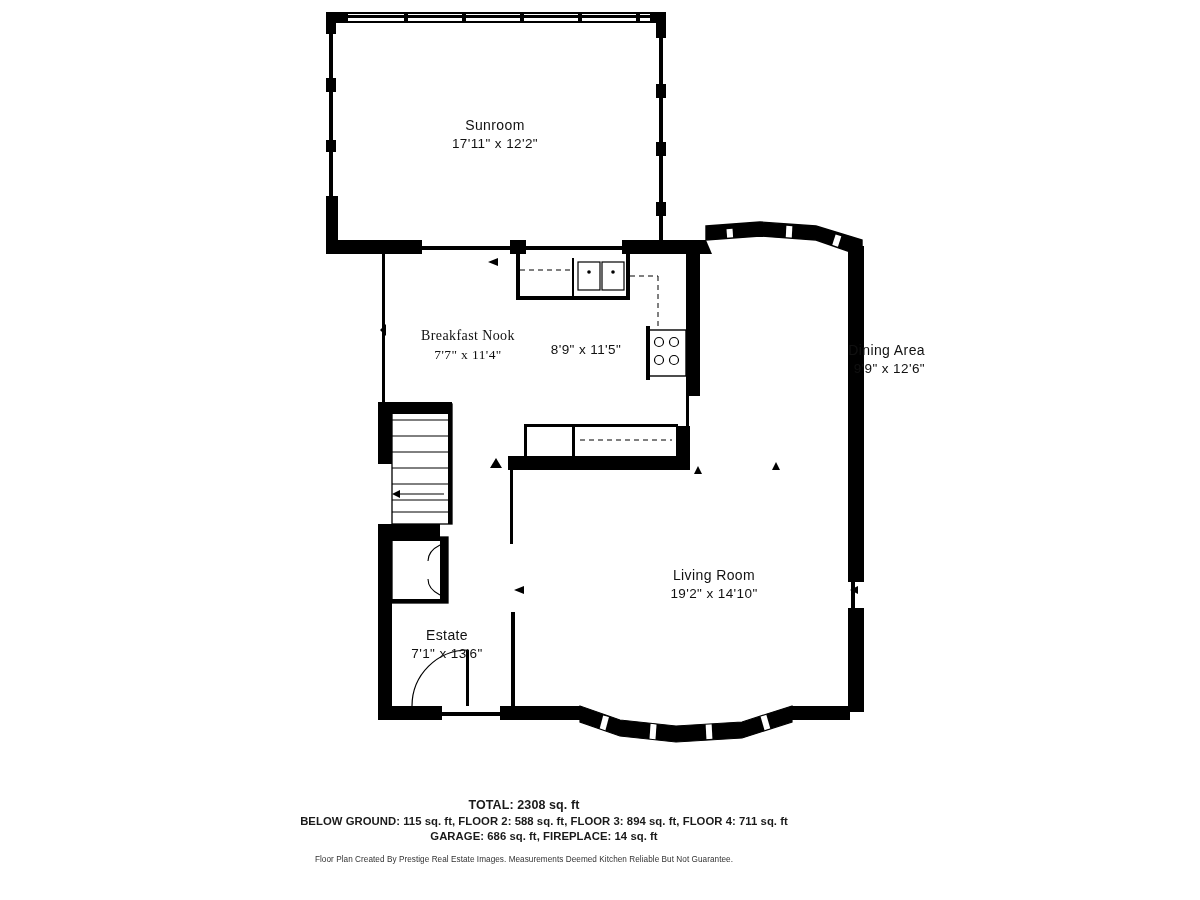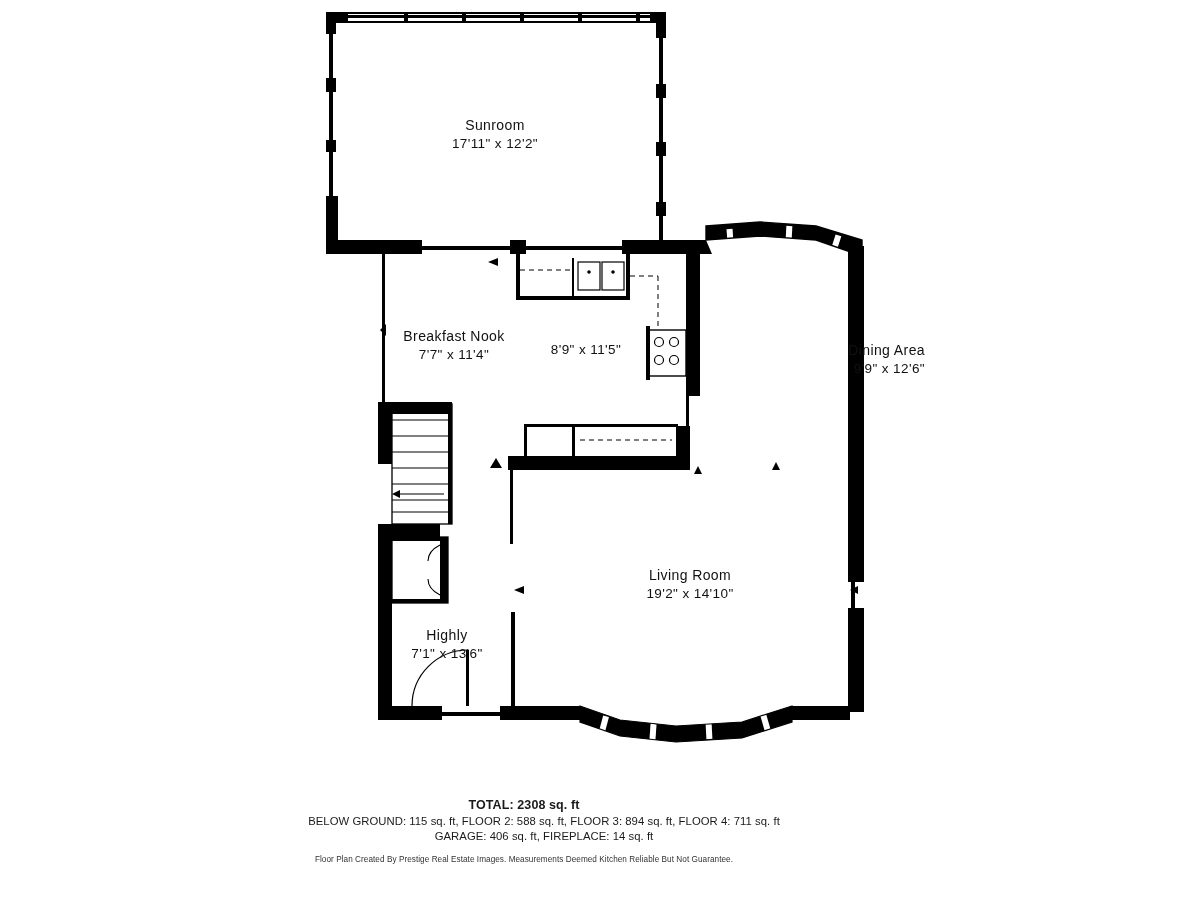--- a/index.html
+++ b/index.html
@@ -46,21 +46,21 @@
     text-align: center;
   }
   .total-line {
     font-size: 12.5px;
     font-weight: bold;
     letter-spacing: 0.1px;
     margin-bottom: 2px;
   }
   .breakdown-line {
     font-size: 11.3px;
-    font-weight: normal;
+    font-weight: bold;
     letter-spacing: 0.05px;
     line-height: 1.32;
     margin-left: 40px;
   }
   .disclaimer {
     margin-top: 11px;
     font-size: 8.2px;
     color: #333333;
     letter-spacing: 0.05px;
   }
@@ -209,39 +209,39 @@
   </g>
 
   <g></g>
 </svg>
 
 <div id="labels">
     <div class="room-label" style="left: 345px; top: 116px; width: 300px;">
       <span class="room-name">Sunroom</span>
       <span class="room-dims">17'11" x 12'2"</span>
     </div>
-    <div class="room-label" style="left: 304px; top: 327px; width: 300px;">
+    <div class="room-label" style="left: 318px; top: 327px; width: 300px; font-family: Liberation Serif, serif;">
       <span class="room-name">Breakfast Nook</span>
       <span class="room-dims">7'7" x 11'4"</span>
     </div>
     <div class="room-label" style="left: 436px; top: 341px; width: 300px;">
       <span class="room-dims">8'9" x 11'5"</span>
     </div>
     <div class="room-label" style="left: 625px; top: 341px; width: 300px; text-align: right;">
       <span class="room-name">Dining Area</span>
       <span class="room-dims">9'9" x 12'6"</span>
     </div>
-    <div class="room-label" style="left: 540px; top: 566px; width: 300px;">
+    <div class="room-label" style="left: 564px; top: 566px; width: 300px;">
       <span class="room-name">Living Room</span>
       <span class="room-dims">19'2" x 14'10"</span>
     </div>
     <div class="room-label" style="left: 297px; top: 626px; width: 300px;">
-      <span class="room-name">Highly</span>
+      <span class="room-name">Estate</span>
       <span class="room-dims">7'1" x 13'6"</span>
     </div>
   </div>
 
 <div id="footer">
   <div class="total-line">TOTAL: 2308 sq. ft</div>
   <div class="breakdown-line">BELOW GROUND: 115 sq. ft, FLOOR 2: 588 sq. ft, FLOOR 3: 894 sq. ft, FLOOR 4: 711 sq. ft</div>
-  <div class="breakdown-line">GARAGE: 406 sq. ft, FIREPLACE: 14 sq. ft</div>
+  <div class="breakdown-line">GARAGE: 686 sq. ft, FIREPLACE: 14 sq. ft</div>
   <div class="disclaimer">Floor Plan Created By Prestige Real Estate Images. Measurements Deemed Kitchen Reliable But Not Guarantee.</div>
 </div>
 
 </body></html>

